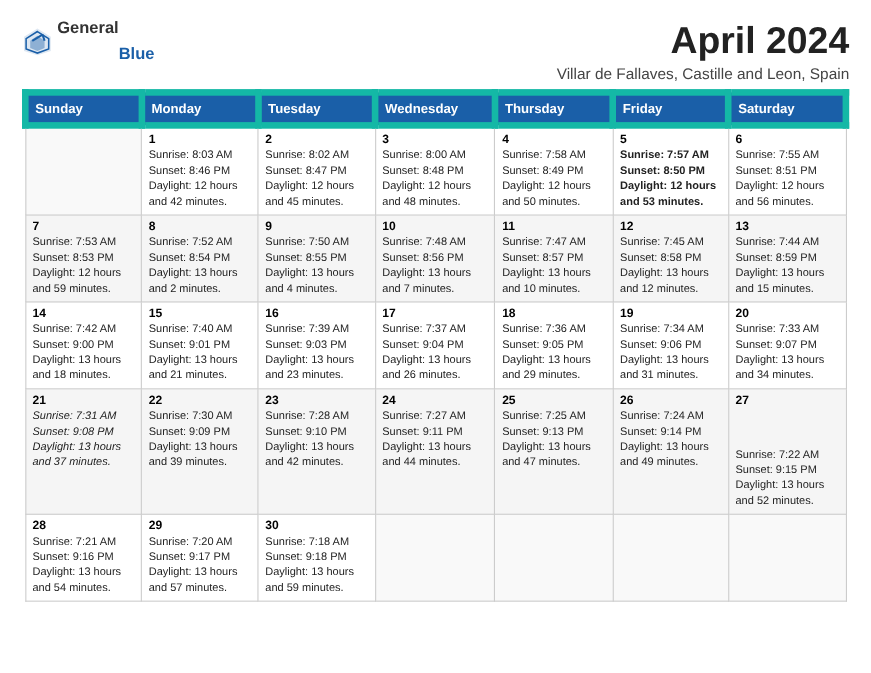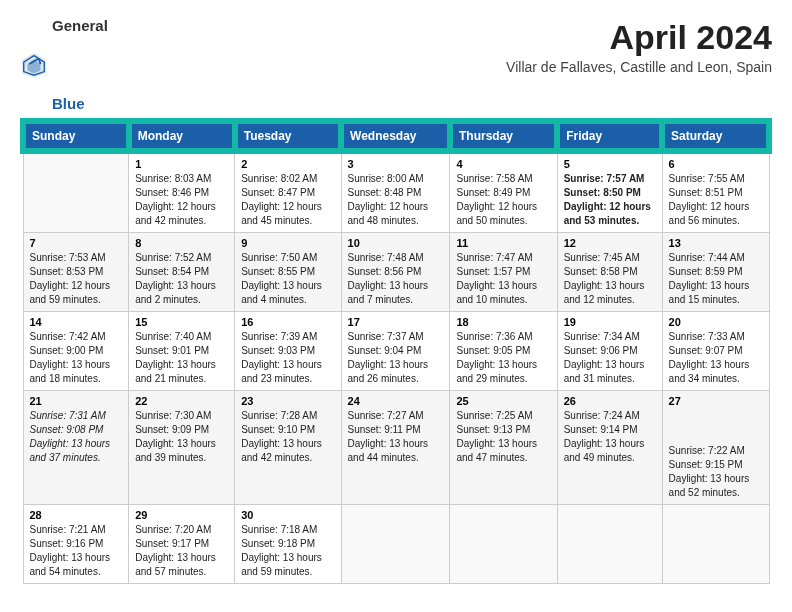--- a/index.html
+++ b/index.html
@@ -20,23 +20,22 @@
       align-items: flex-start;
       margin-bottom: 6px;
     }
     .logo {
       display: flex;
       align-items: center;
       gap: 4px;
     }
     .logo-text {
       display: flex;
-      flex-direction: column;
+      flex-direction: row;
       line-height: 1.1;
-      gap: 37px;
     }
     .logo-general {
       font-size: 15px;
       font-weight: bold;
       color: #333;
     }
     .logo-blue {
       font-size: 15px;
       font-weight: bold;
       color: #1a5fa8;
@@ -208,21 +207,21 @@
           <td>
             <span class="day-num">10</span>
             <div class="day-info" style="white-space: pre-line;">Sunrise: 7:48 AM
 Sunset: 8:56 PM
 Daylight: 13 hours
 and 7 minutes.</div>
           </td>
           <td>
             <span class="day-num">11</span>
             <div class="day-info" style="white-space: pre-line;">Sunrise: 7:47 AM
-Sunset: 1:57 PM
+Sunset: 8:57 PM
 Daylight: 13 hours
 and 10 minutes.</div>
           </td>
           <td>
             <span class="day-num">12</span>
             <div class="day-info" style="white-space: pre-line;">Sunrise: 7:45 AM
 Sunset: 8:58 PM
 Daylight: 13 hours
 and 12 minutes.</div>
           </td>

